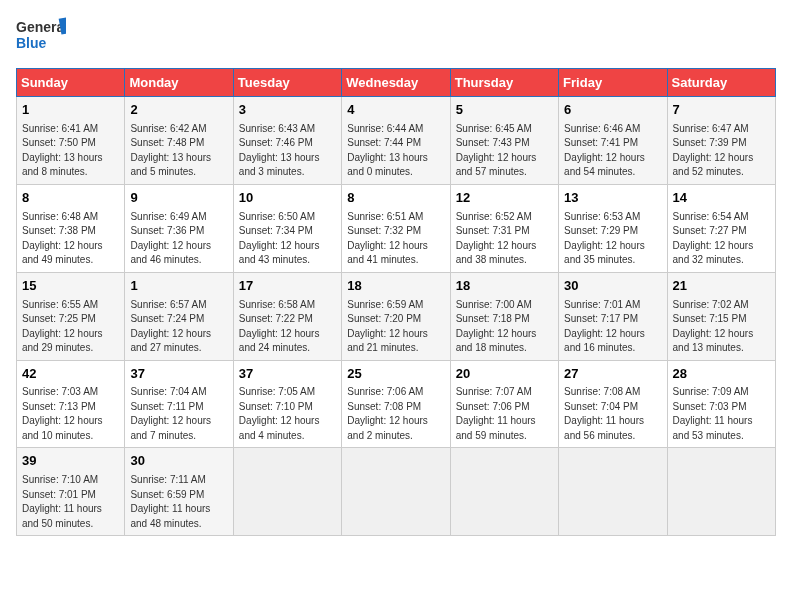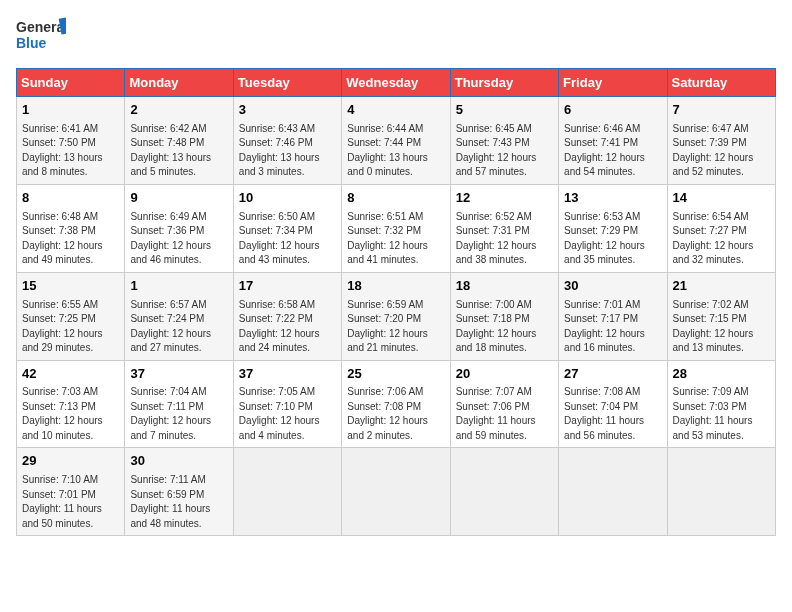--- a/index.html
+++ b/index.html
@@ -220,21 +220,21 @@
           <span class="day-number">27</span>
           <div class="day-info">Sunrise: 7:08 AM<br>Sunset: 7:04 PM<br>Daylight: 11 hours<br>and 56 minutes.</div>
         </td>
         <td>
           <span class="day-number">28</span>
           <div class="day-info">Sunrise: 7:09 AM<br>Sunset: 7:03 PM<br>Daylight: 11 hours<br>and 53 minutes.</div>
         </td>
       </tr>
       <tr>
         <td>
-          <span class="day-number">29</span>
+          <span class="day-number">39</span>
           <div class="day-info">Sunrise: 7:10 AM<br>Sunset: 7:01 PM<br>Daylight: 11 hours<br>and 50 minutes.</div>
         </td>
         <td>
           <span class="day-number">30</span>
           <div class="day-info">Sunrise: 7:11 AM<br>Sunset: 6:59 PM<br>Daylight: 11 hours<br>and 48 minutes.</div>
         </td>
         <td class="empty"></td>
         <td class="empty"></td>
         <td class="empty"></td>
         <td class="empty"></td>

